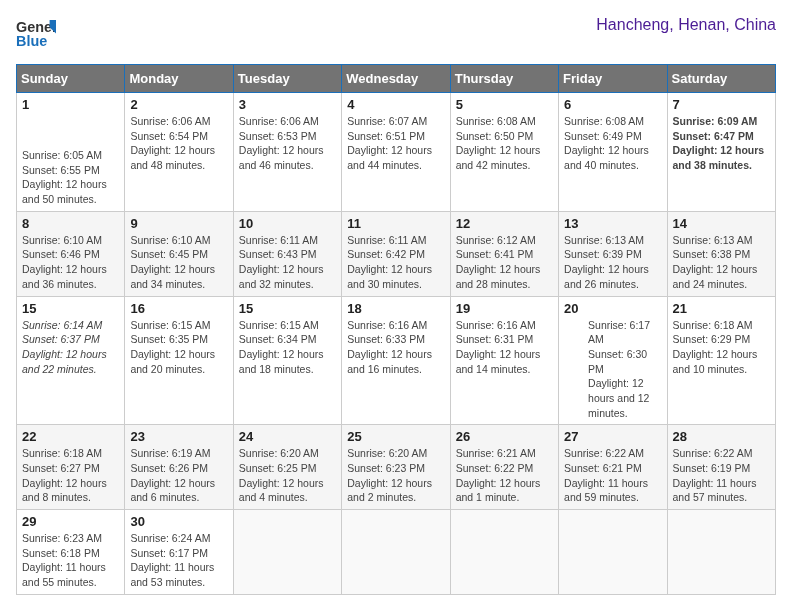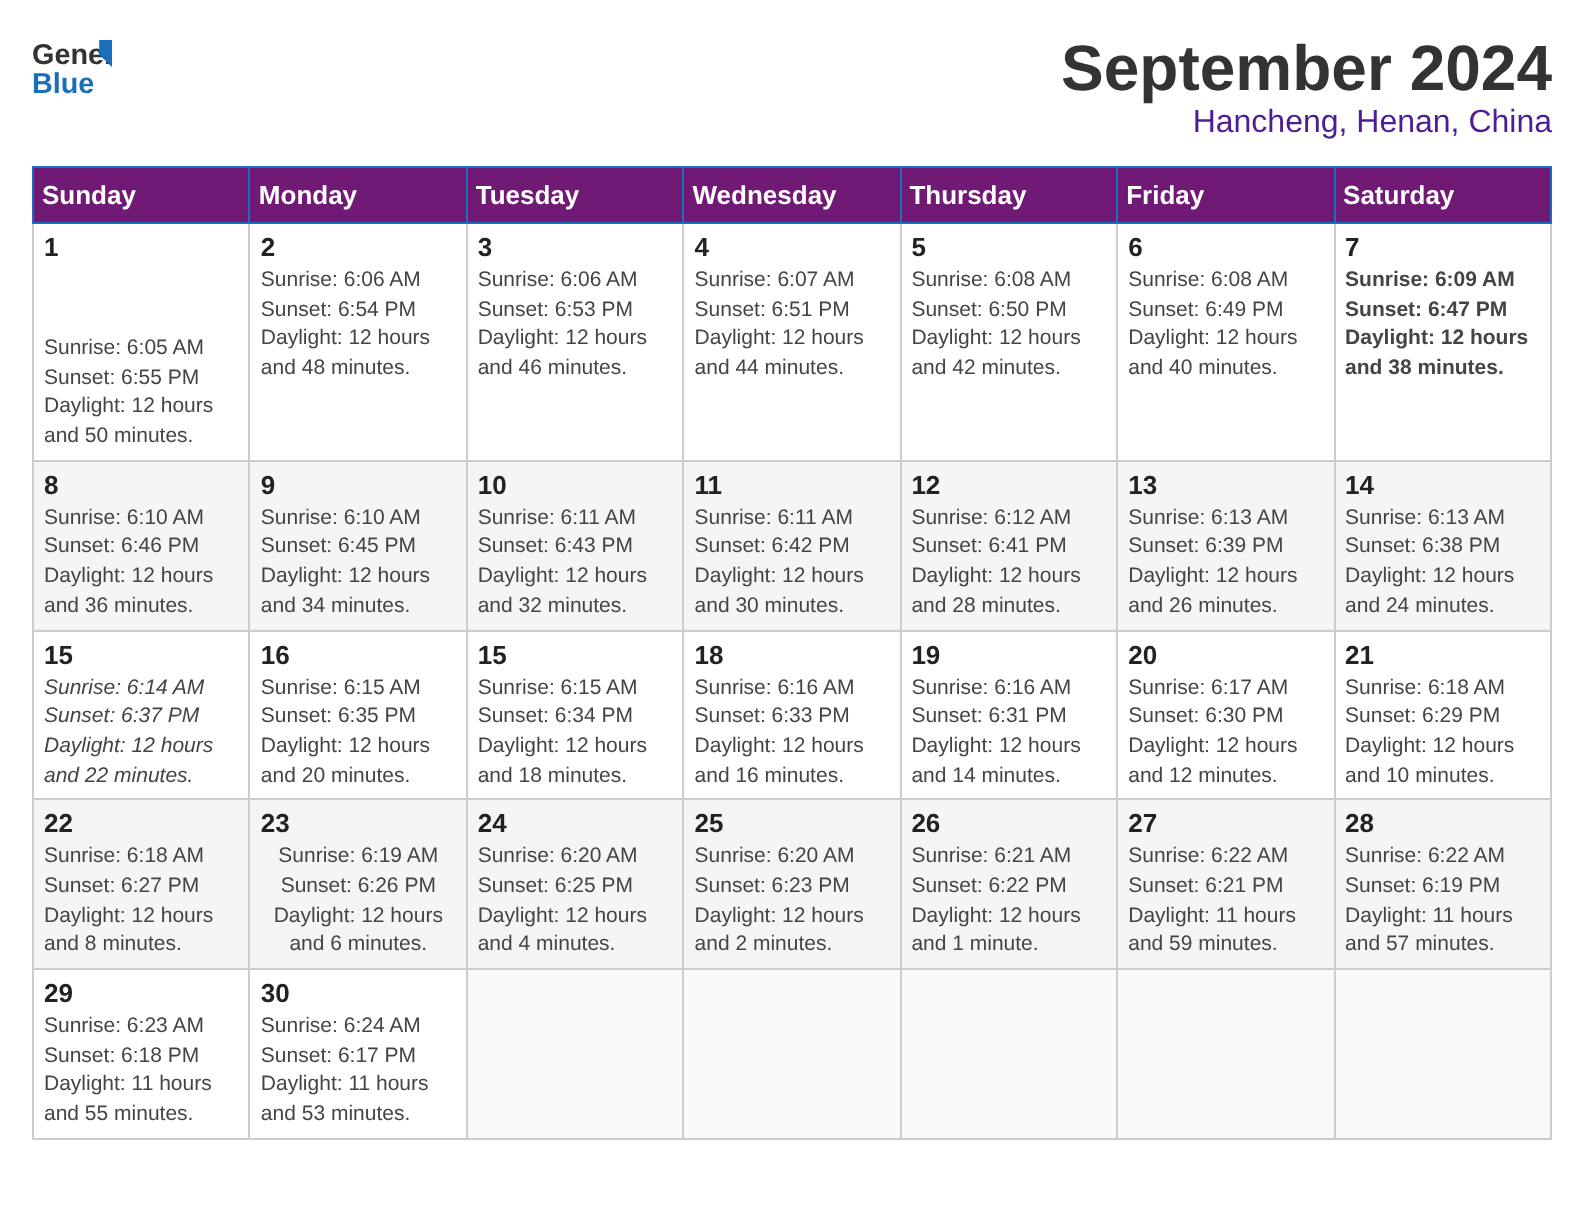--- a/index.html
+++ b/index.html
@@ -36,21 +36,21 @@
     .location-title {
       font-size: 16px;
       color: #4c1d95;
     }
     table {
       width: 100%;
       border-collapse: collapse;
       font-size: 11px;
     }
     thead th {
-      background-color: #701a75;
+      background-color: #737373;
       color: #fff;
       padding: 6px 4px;
       text-align: left;
       font-size: 13px;
       font-weight: bold;
       border: 1px solid #1a6fba;
     }
     td {
       border: 1px solid #ccc;
       vertical-align: top;
@@ -84,21 +84,20 @@
 <div class="header">
   <div class="logo">
     <svg class="logo-icon" viewBox="0 0 50 45" xmlns="http://www.w3.org/2000/svg">
       <text x="0" y="20" font-size="18" font-weight="bold" fill="#333">General</text>
       <text x="0" y="38" font-size="18" font-weight="bold" fill="#1a6fba">Blue</text>
       <polygon points="42,5 50,5 50,22 42,14" fill="#1a6fba"></polygon>
     </svg>
 
   </div>
   <div class="title-block">
-    <div class="month-title">September 2024</div>
     <div class="location-title">Hancheng, Henan, China</div>
   </div>
 </div>
 
 <table>
   <thead>
     <tr id="header-row">
         <th>Sunday</th>
         <th>Monday</th>
         <th>Tuesday</th>
@@ -223,41 +222,41 @@
 Daylight: 12 hours and 16 minutes.</div>
         </td>
         <td>
           <span class="day-num">19</span>
           <div class="day-info" style="white-space: pre-line;">Sunrise: 6:16 AM
 Sunset: 6:31 PM
 Daylight: 12 hours and 14 minutes.</div>
         </td>
         <td>
           <span class="day-num">20</span>
-          <div class="day-info" style="white-space: pre-line;">Sunrise: 6:17 AM
+          <div class="day-info" style="white-space: pre-line; margin-left: 24px;">Sunrise: 6:17 AM
 Sunset: 6:30 PM
 Daylight: 12 hours and 12 minutes.</div>
         </td>
         <td>
           <span class="day-num">21</span>
           <div class="day-info" style="white-space: pre-line;">Sunrise: 6:18 AM
 Sunset: 6:29 PM
 Daylight: 12 hours and 10 minutes.</div>
         </td>
       </tr>
       <tr>
         <td>
           <span class="day-num">22</span>
           <div class="day-info" style="white-space: pre-line;">Sunrise: 6:18 AM
 Sunset: 6:27 PM
 Daylight: 12 hours and 8 minutes.</div>
         </td>
         <td>
           <span class="day-num">23</span>
-          <div class="day-info" style="white-space: pre-line; text-align: center;">Sunrise: 6:19 AM
+          <div class="day-info" style="white-space: pre-line;">Sunrise: 6:19 AM
 Sunset: 6:26 PM
 Daylight: 12 hours and 6 minutes.</div>
         </td>
         <td>
           <span class="day-num">24</span>
           <div class="day-info" style="white-space: pre-line;">Sunrise: 6:20 AM
 Sunset: 6:25 PM
 Daylight: 12 hours and 4 minutes.</div>
         </td>
         <td>

